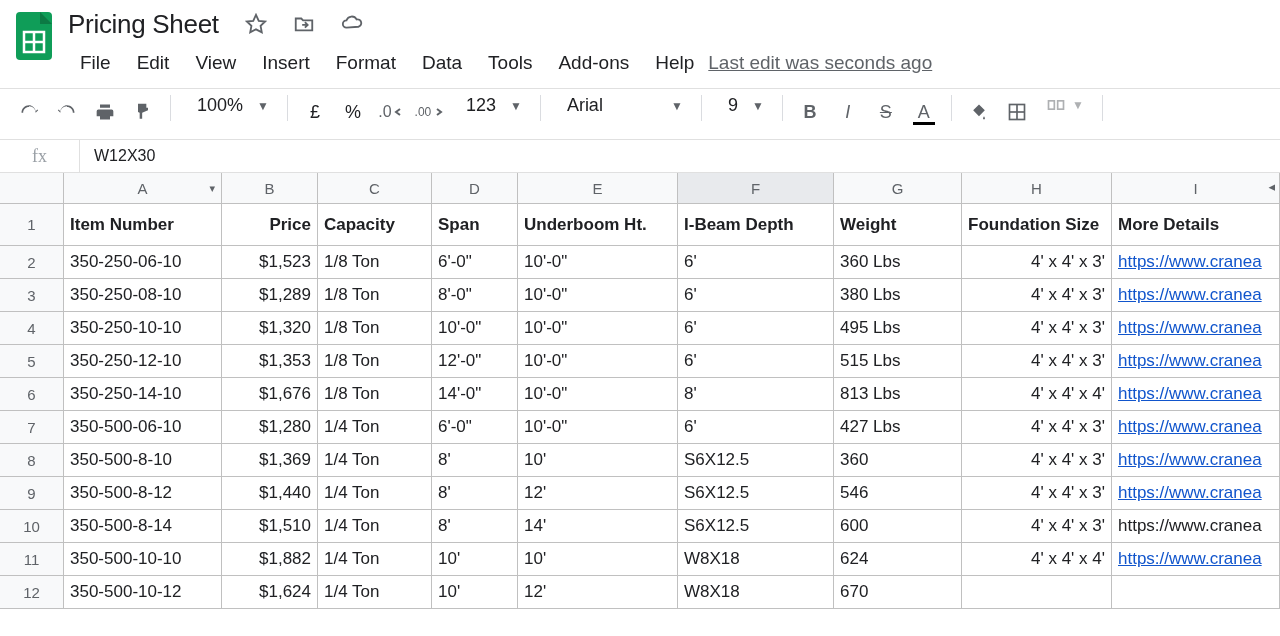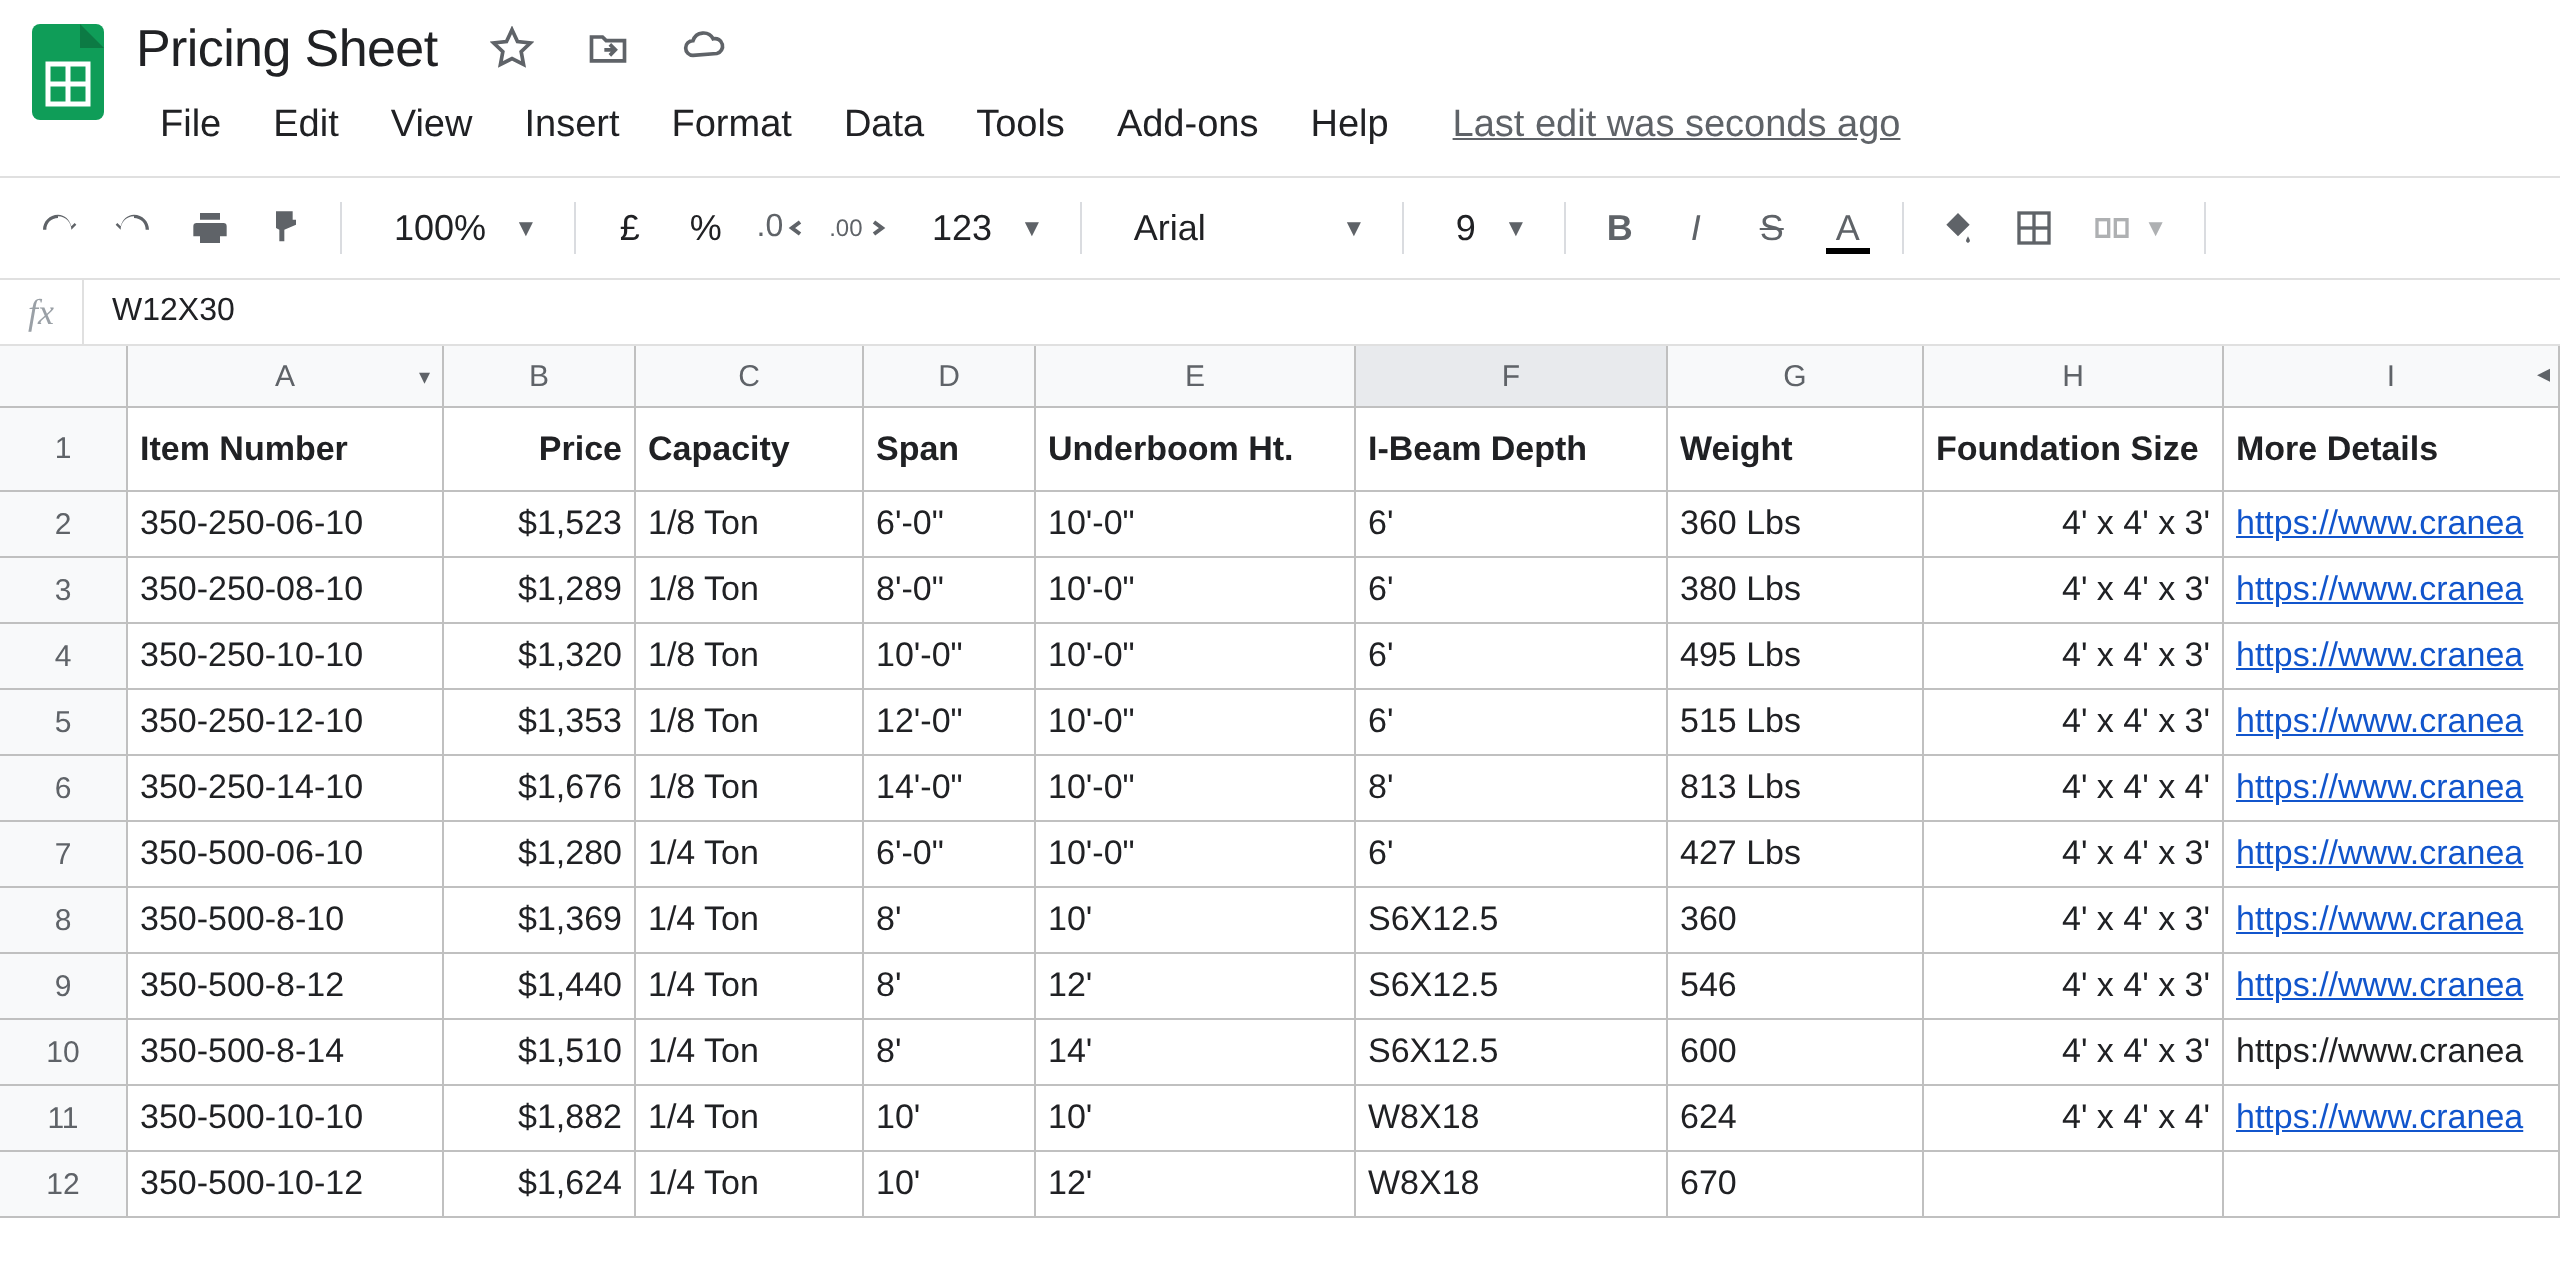--- a/index.html
+++ b/index.html
@@ -8,39 +8,39 @@
     
     .header { display: flex; align-items: flex-start; padding: 8px 12px 0 12px; gap: 12px; }
     .sheets-logo { width: 44px; height: 56px; display: flex; align-items: center; justify-content: center; }
     .sheets-logo svg { width: 40px; height: 52px; }
     .header-content { flex: 1; }
     .title-row { display: flex; align-items: center; gap: 26px; height: 32px; }
     .doc-title { font-size: 26px; font-weight: 400; color: #202124; letter-spacing: -0.3px; }
     .title-icon { color: #5f6368; display: flex; align-items: center; cursor: pointer; }
     .menu-row { display: flex; align-items: center; gap: 2px; margin-top: 6px; }
     .menu-item { padding: 6px 12px; font-size: 19px; color: #202124; cursor: pointer; border-radius: 4px; }
-    .last-edit { margin-left: 18px; color: #5f6368; font-size: 19px; text-decoration: underline; cursor: pointer; }
+    .last-edit { color: #5f6368; font-size: 19px; text-decoration: underline; cursor: pointer; }
 
     
     .toolbar-wrap { border-top: 1px solid #e0e0e0; margin-top: 8px; }
-    .toolbar { display: flex; align-items: center; padding: 6px 12px; gap: 4px; height: 50px; }
+    .toolbar { display: flex; align-items: flex-start; padding: 6px 12px; gap: 4px; height: 50px; }
     .tb-btn { display: flex; align-items: center; justify-content: center; min-width: 34px; height: 34px; color: #5f6368; cursor: pointer; border-radius: 4px; font-size: 18px; }
     .tb-sep { width: 1px; height: 26px; background: #dadce0; margin: 0 6px; }
     .tb-text { padding: 0 8px; font-size: 18px; color: #202124; }
     .tb-select { display: flex; align-items: center; gap: 6px; padding: 0 8px; cursor: pointer; }
     .tb-select .arrow { color: #5f6368; font-size: 12px; }
     .bold { font-weight: bold; }
     .italic { font-style: italic; }
     .strike { text-decoration: line-through; }
     .color-a { position: relative; font-weight: 500; }
     .color-a::after { content: ''; position: absolute; bottom: 4px; left: 6px; right: 6px; height: 3px; background: #000; }
 
     
     .formula-bar { display: flex; align-items: center; border-top: 1px solid #e0e0e0; border-bottom: 1px solid #e0e0e0; height: 34px; }
-    .fx-label { width: 42px; text-align: center; font-style: italic; color: #9aa0a6; font-size: 18px; font-family: Georgia, serif; border-right: 1px solid #e0e0e0; height: 100%; display: flex; align-items: center; justify-content: center; }
+    .fx-label { width: 80px; text-align: center; color: #9aa0a6; font-size: 18px; font-family: Georgia, serif; border-right: 1px solid #e0e0e0; height: 100%; display: flex; align-items: center; justify-content: center; }
     .fx-input { padding: 0 14px; font-size: 16px; color: #202124; flex: 1; }
 
     
     .sheet { display: flex; flex-direction: column; }
     .col-headers { display: flex; border-bottom: 1px solid #c0c0c0; background: #f8f9fa; }
     .corner { width: 64px; border-right: 1px solid #c0c0c0; height: 30px; background: #f8f9fa; }
     .col-h { height: 30px; border-right: 1px solid #c0c0c0; display: flex; align-items: center; justify-content: center; font-size: 15px; color: #5f6368; position: relative; }
     .col-h.active { background: #e8eaed; }
     .col-arrow { position: absolute; right: 6px; font-size: 11px; color: #5f6368; display:flex; align-items:center; }
     .col-a { width: 158px; } .col-b { width: 96px; } .col-c { width: 114px; } .col-d { width: 86px; } .col-e { width: 160px; } .col-f { width: 156px; } .col-g { width: 128px; } .col-h-w { width: 150px; } .col-i { width: 168px; }

